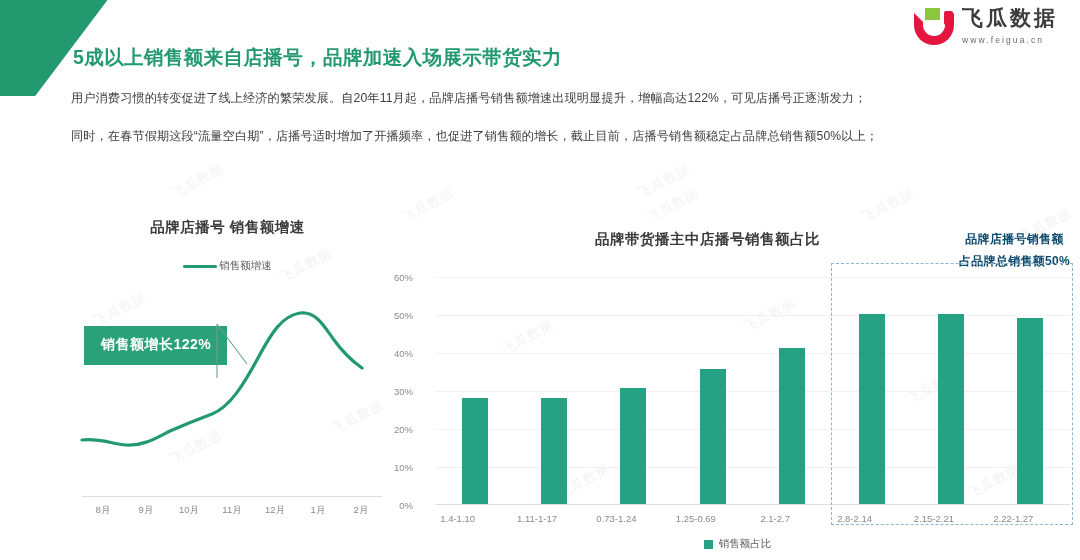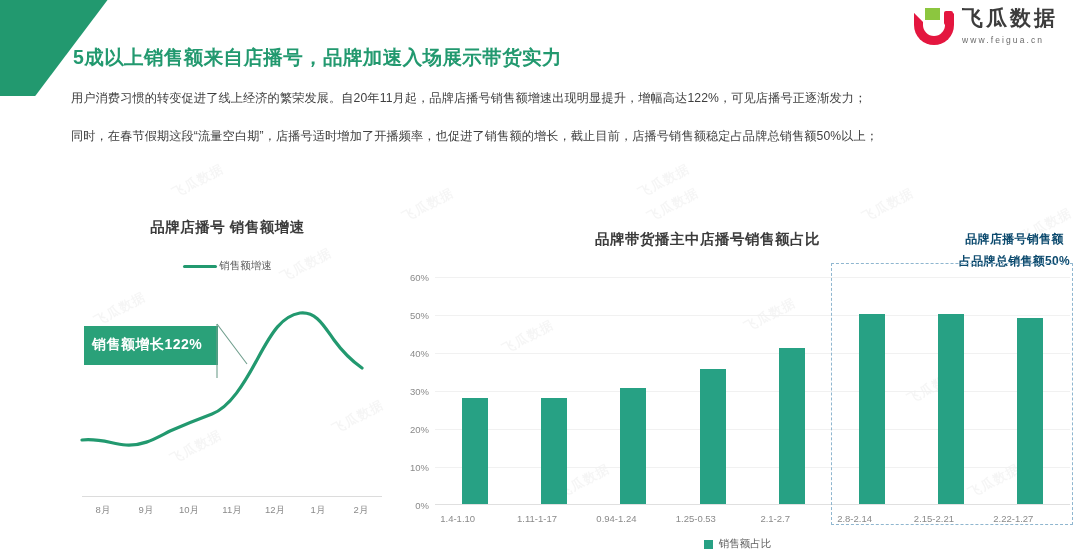--- a/index.html
+++ b/index.html
@@ -85,21 +85,21 @@
   .legend-line { width: 34px; height: 3px; background: #22996f; border-radius: 2px; }
   .legend-lbl { font-size: 10.5px; color: #5d5d5d; }
 
   .left-plot { position: absolute; left: 0; top: 70px; width: 335px; height: 180px; }
   .left-plot svg { display: block; }
 
   .badge {
     position: absolute; left: 24px; top: 108px;
     background: #2aa179; color: #fff;
     font-size: 14px; font-weight: bold; letter-spacing: .5px;
-    padding: 10px 16px 11px 8px;
+    padding: 10px 16px 11px 17px;
     white-space: nowrap;
   }
   .caliper { position: absolute; left: 155px; top: 104px; width: 40px; height: 58px; }
 
   .left-axis {
     position: absolute; left: 22px; top: 278px; width: 300px;
     border-top: 1px solid #dcdcdc;
   }
   .left-ticks {
     position: absolute; left: 22px; top: 286px; width: 300px;
@@ -118,21 +118,21 @@
     position: absolute; right: 10px; top: 3px; text-align: center;
     font-size: 12px; font-weight: bold; color: #0c4a6e; line-height: 1.85;
     letter-spacing: .3px; white-space: nowrap;
   }
 
   .plot {
     position: absolute; left: 40px; top: 52px; width: 635px; height: 228px;
   }
   .ylabels { position: absolute; left: 0; top: 52px; width: 34px; height: 228px; }
   .ylabels span {
-    position: absolute; right: 0; font-size: 9.5px; color: #8a8a8a;
+    position: absolute; right: 16px; font-size: 9.5px; color: #8a8a8a;
     transform: translateY(-50%); white-space: nowrap;
   }
   .gridline {
     position: absolute; left: 0; width: 635px; height: 1px; background: #f1f1f1;
   }
   .baseline {
     position: absolute; left: 0; bottom: 0; width: 635px; height: 1px; background: #e0e0e0;
   }
   .bars {
     position: absolute; left: 0; bottom: 1px; width: 635px; height: 227px;
@@ -290,22 +290,22 @@
             <div class="bar" style="height:186.2px"></div>
           </div>
       </div>
 
       <div class="dashbox" style="left:396px; top:-14px; width:242px; height:262px;"></div>
     </div>
 
     <div class="xlabels">
       <div class="xl">1.4-1.10</div>
       <div class="xl">1.11-1-17</div>
-      <div class="xl">0.94-1.24</div>
-      <div class="xl">1.25-0.53</div>
+      <div class="xl">0.73-1.24</div>
+      <div class="xl">1.25-0.69</div>
       <div class="xl">2.1-2.7</div>
       <div class="xl">2.8-2.14</div>
       <div class="xl">2.15-2.21</div>
       <div class="xl">2.22-1.27</div>
     </div>
 
     <div class="cr-legend">
       <span class="legend-sq"></span>
       <span class="legend-lbl">销售额占比</span>
     </div>

